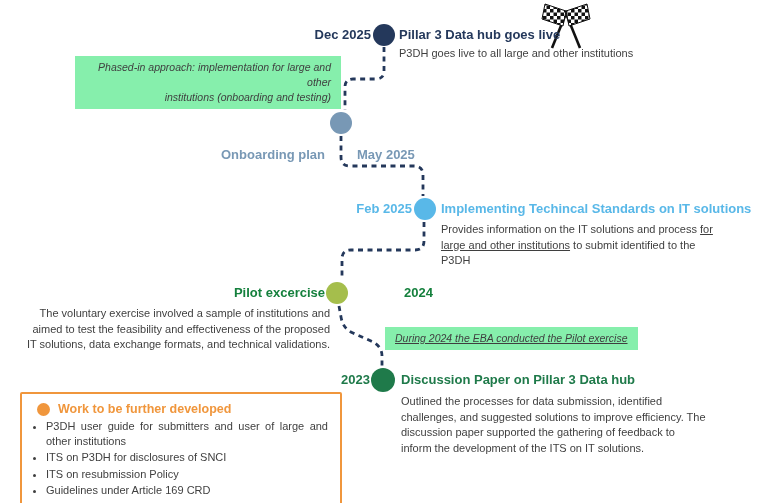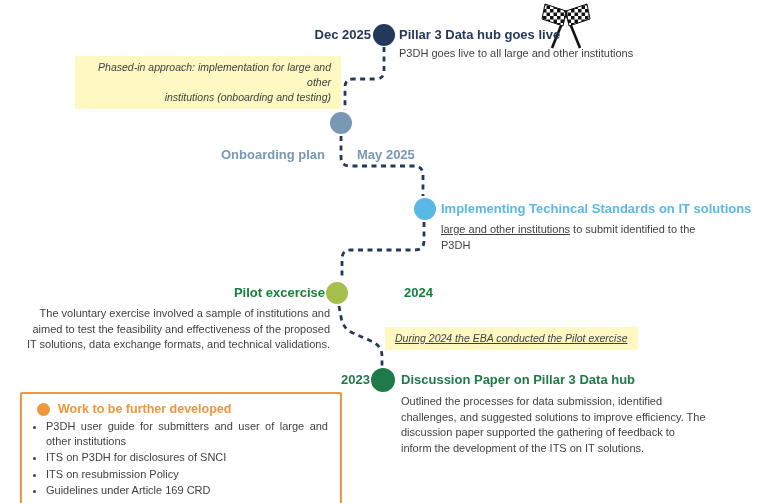--- a/index.html
+++ b/index.html
@@ -11,21 +11,21 @@
   .txt{position:absolute;z-index:2;}
   .ms-head{font-size:13px;font-weight:bold;line-height:16px;}
   .right{text-align:right;}
   .body-txt{font-size:11px;line-height:15.5px;color:#3f3f3f;}
   .c-navy{color:#24385B;}
   .c-steel{color:#7898B5;margin-top:32px;}
   .c-sky{color:#59B8E8;}
   .c-lime{color:#15803d;text-align:right;}
   .c-green{color:#1F7A4A;}
   .callout{
-    position:absolute;z-index:2;background:#fef9c3;color:#3f3f3f;
+    position:absolute;z-index:2;background:#86efac;color:#3f3f3f;
     font-size:10.5px;font-style:italic;line-height:15px;padding:4px 10px;
   }
   .u{text-decoration:underline;}
   .future-box{
     position:absolute;z-index:2;left:20px;top:392px;width:322px;min-height:96px;
     border:2px solid #F0963C;border-radius:2px;box-sizing:border-box;background:#fff;
   }
   .future-head{display:flex;align-items:center;gap:8px;margin:8px 0 3px 15px;}
   .future-dot{width:13px;height:13px;border-radius:50%;background:#F0963C;}
   .future-title{color:#F0963C;font-weight:bold;font-size:12.5px;}
@@ -70,22 +70,24 @@
   <div class="txt body-txt" style="left:399px;top:46px;width:330px;">P3DH goes live to all large and other institutions</div>
 
   <div class="callout right" style="left:75px;top:56px;width:246px;">
     <div>Phased-in approach: implementation for large and other</div>
     <div>institutions (onboarding and testing)</div>
   </div>
 
   <div class="txt ms-head c-steel right" style="left:175px;top:115px;width:150px;">Onboarding plan</div>
   <div class="txt ms-head c-steel" style="left:357px;top:115px;width:90px;">May 2025</div>
 
+  <div class="txt ms-head c-sky right" style="left:312px;top:201px;width:100px;">Feb 2025</div>
   <div class="txt ms-head c-sky" style="left:441px;top:201px;width:330px;">Implementing Techincal Standards on IT solutions</div>
   <div class="txt body-txt" style="left:441px;top:222px;width:320px;">
+    <div><span>Provides information on the IT solutions and process </span><span class="u">for</span></div>
     <div><span class="u">large and other institutions</span><span> to submit identified to the</span></div>
     <div>P3DH</div>
   </div>
 
   <div class="txt ms-head c-lime right" style="left:205px;top:285px;width:120px;">Pilot excercise</div>
   <div class="txt ms-head c-lime" style="left:353px;top:285px;width:80px;">2024</div>
   <div class="txt body-txt right" style="left:0px;top:306px;width:330px;">
     <div>The voluntary exercise involved a sample of institutions and</div>
     <div>aimed to test the feasibility and effectiveness of the proposed</div>
     <div>IT solutions, data exchange formats, and technical validations.</div>

